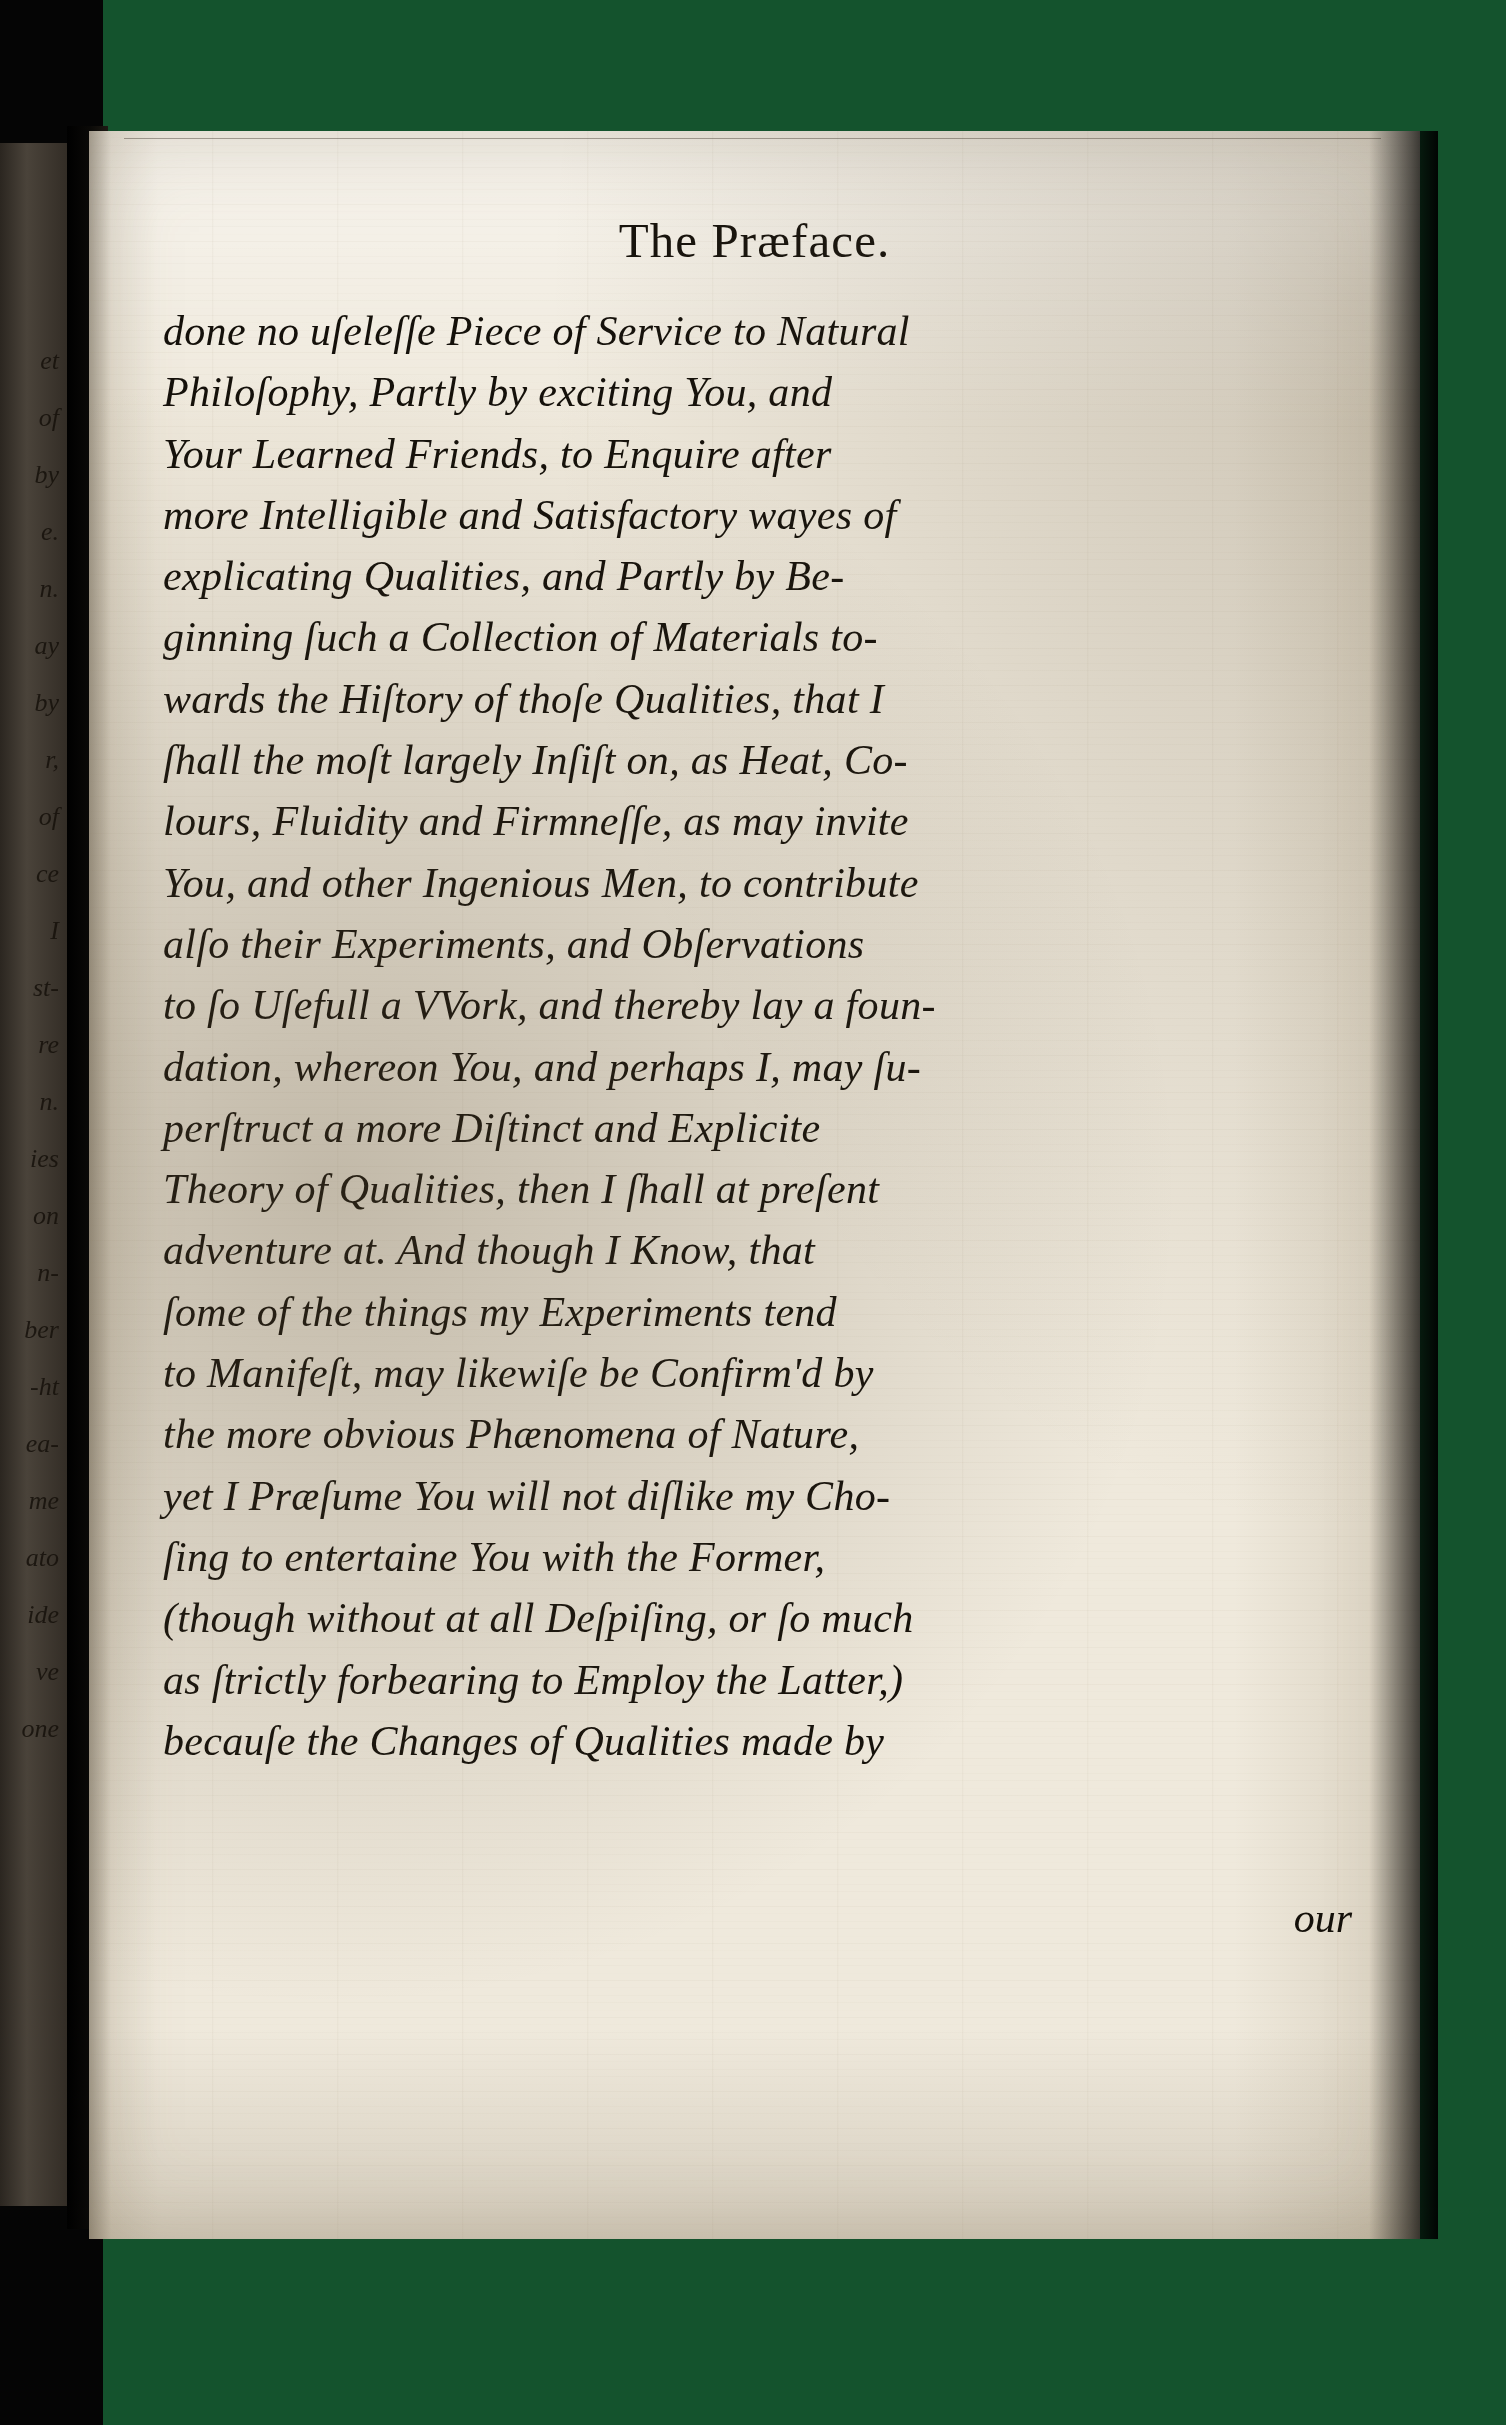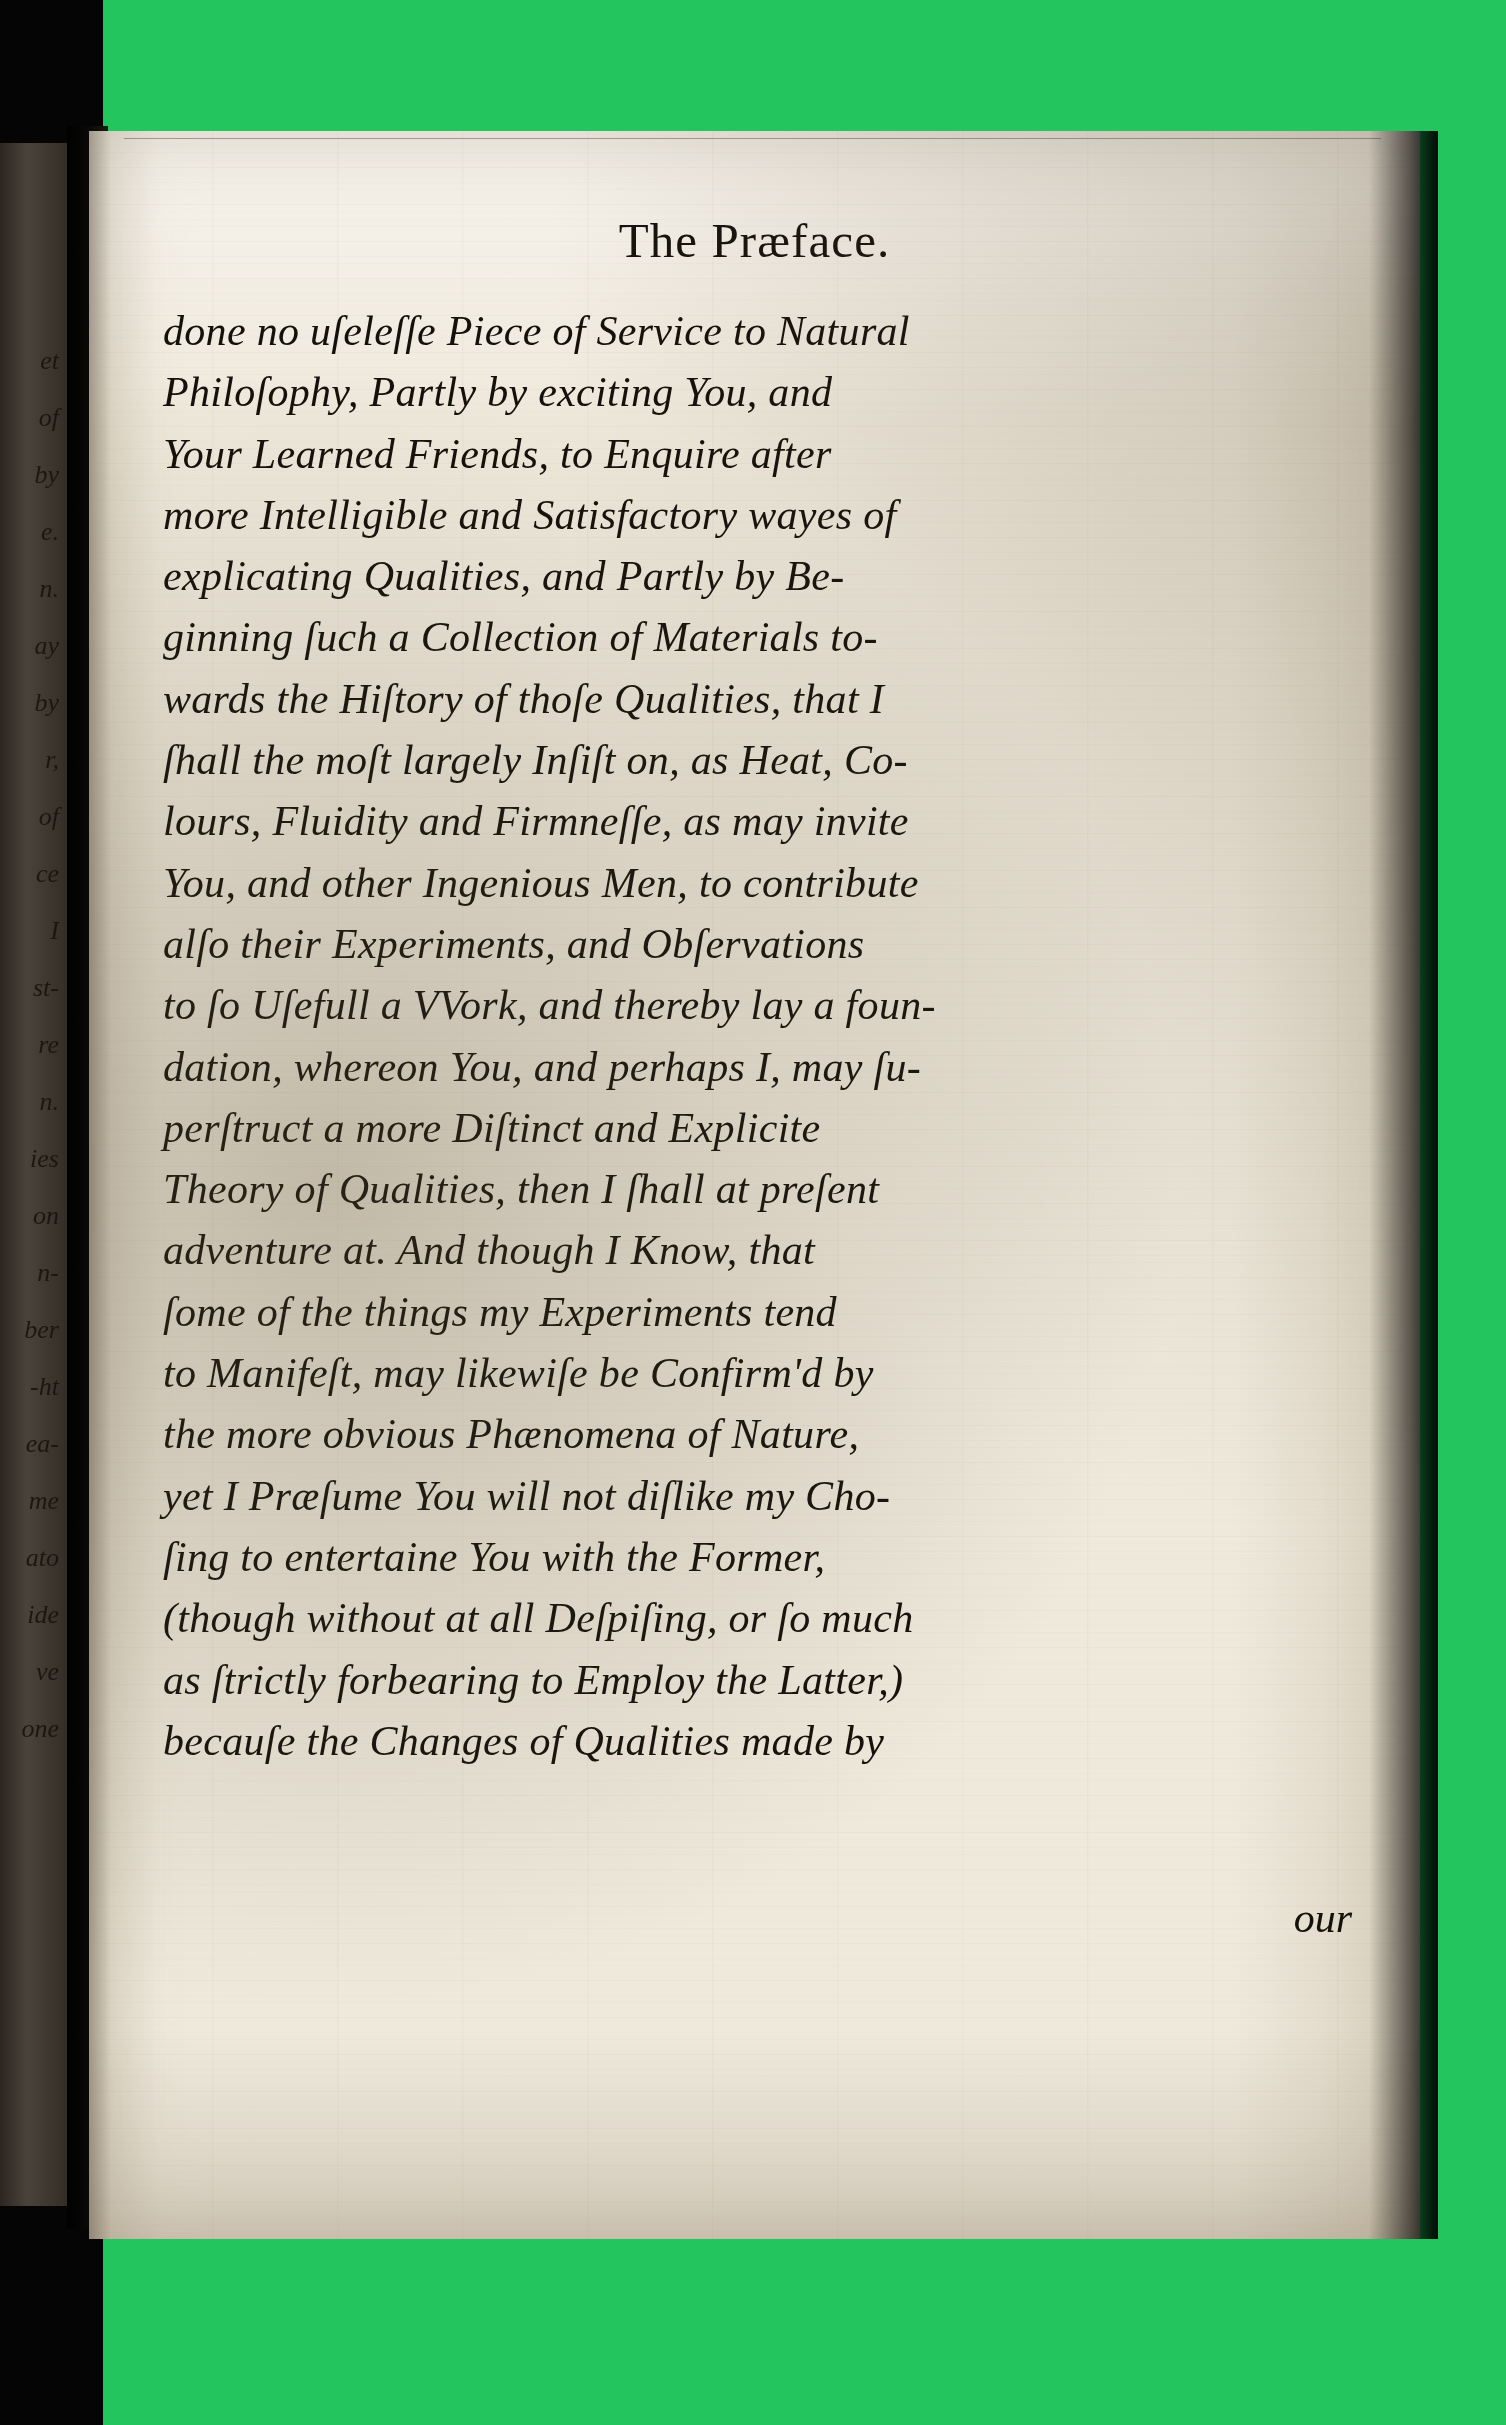--- a/index.html
+++ b/index.html
@@ -11,21 +11,21 @@
     width: 1507px;
     height: 2426px;
     overflow: hidden;
     font-family: "Liberation Serif", serif;
   }
 
   #page {
     position: relative;
     width: 1507px;
     height: 2426px;
-    background: #22c55e;
+    background: #14532d;
   }
 
   
   .gutter-shadow {
     position: absolute;
     left: 0;
     top: 0;
     width: 103px;
     height: 2426px;
     background: #050505;

